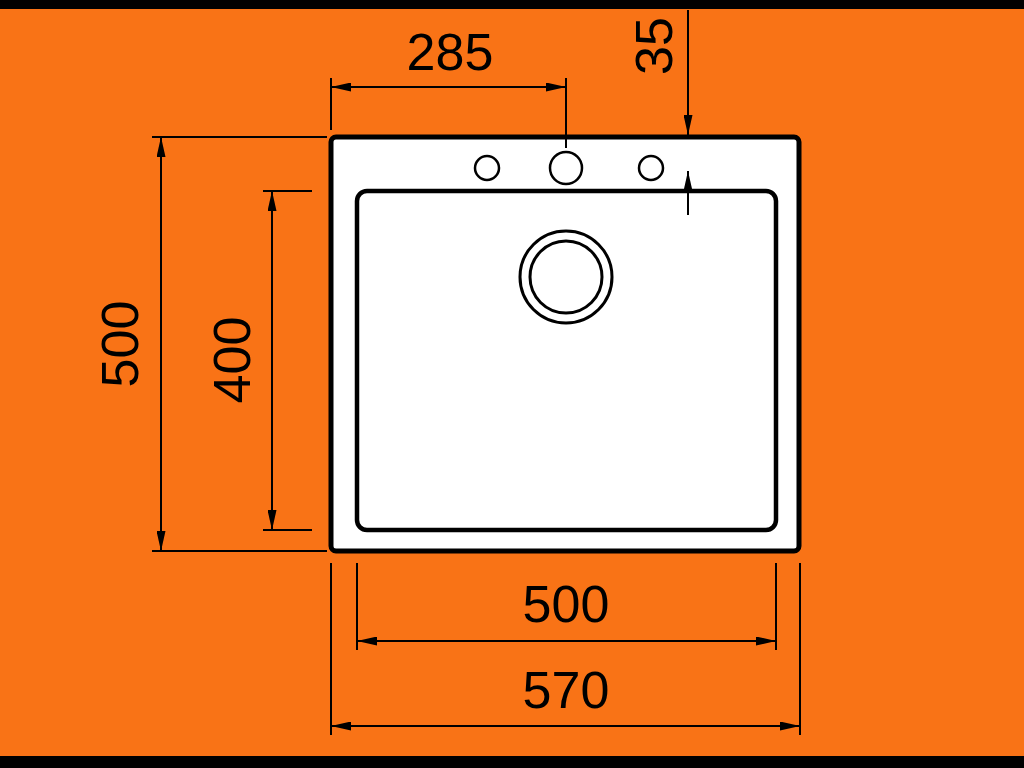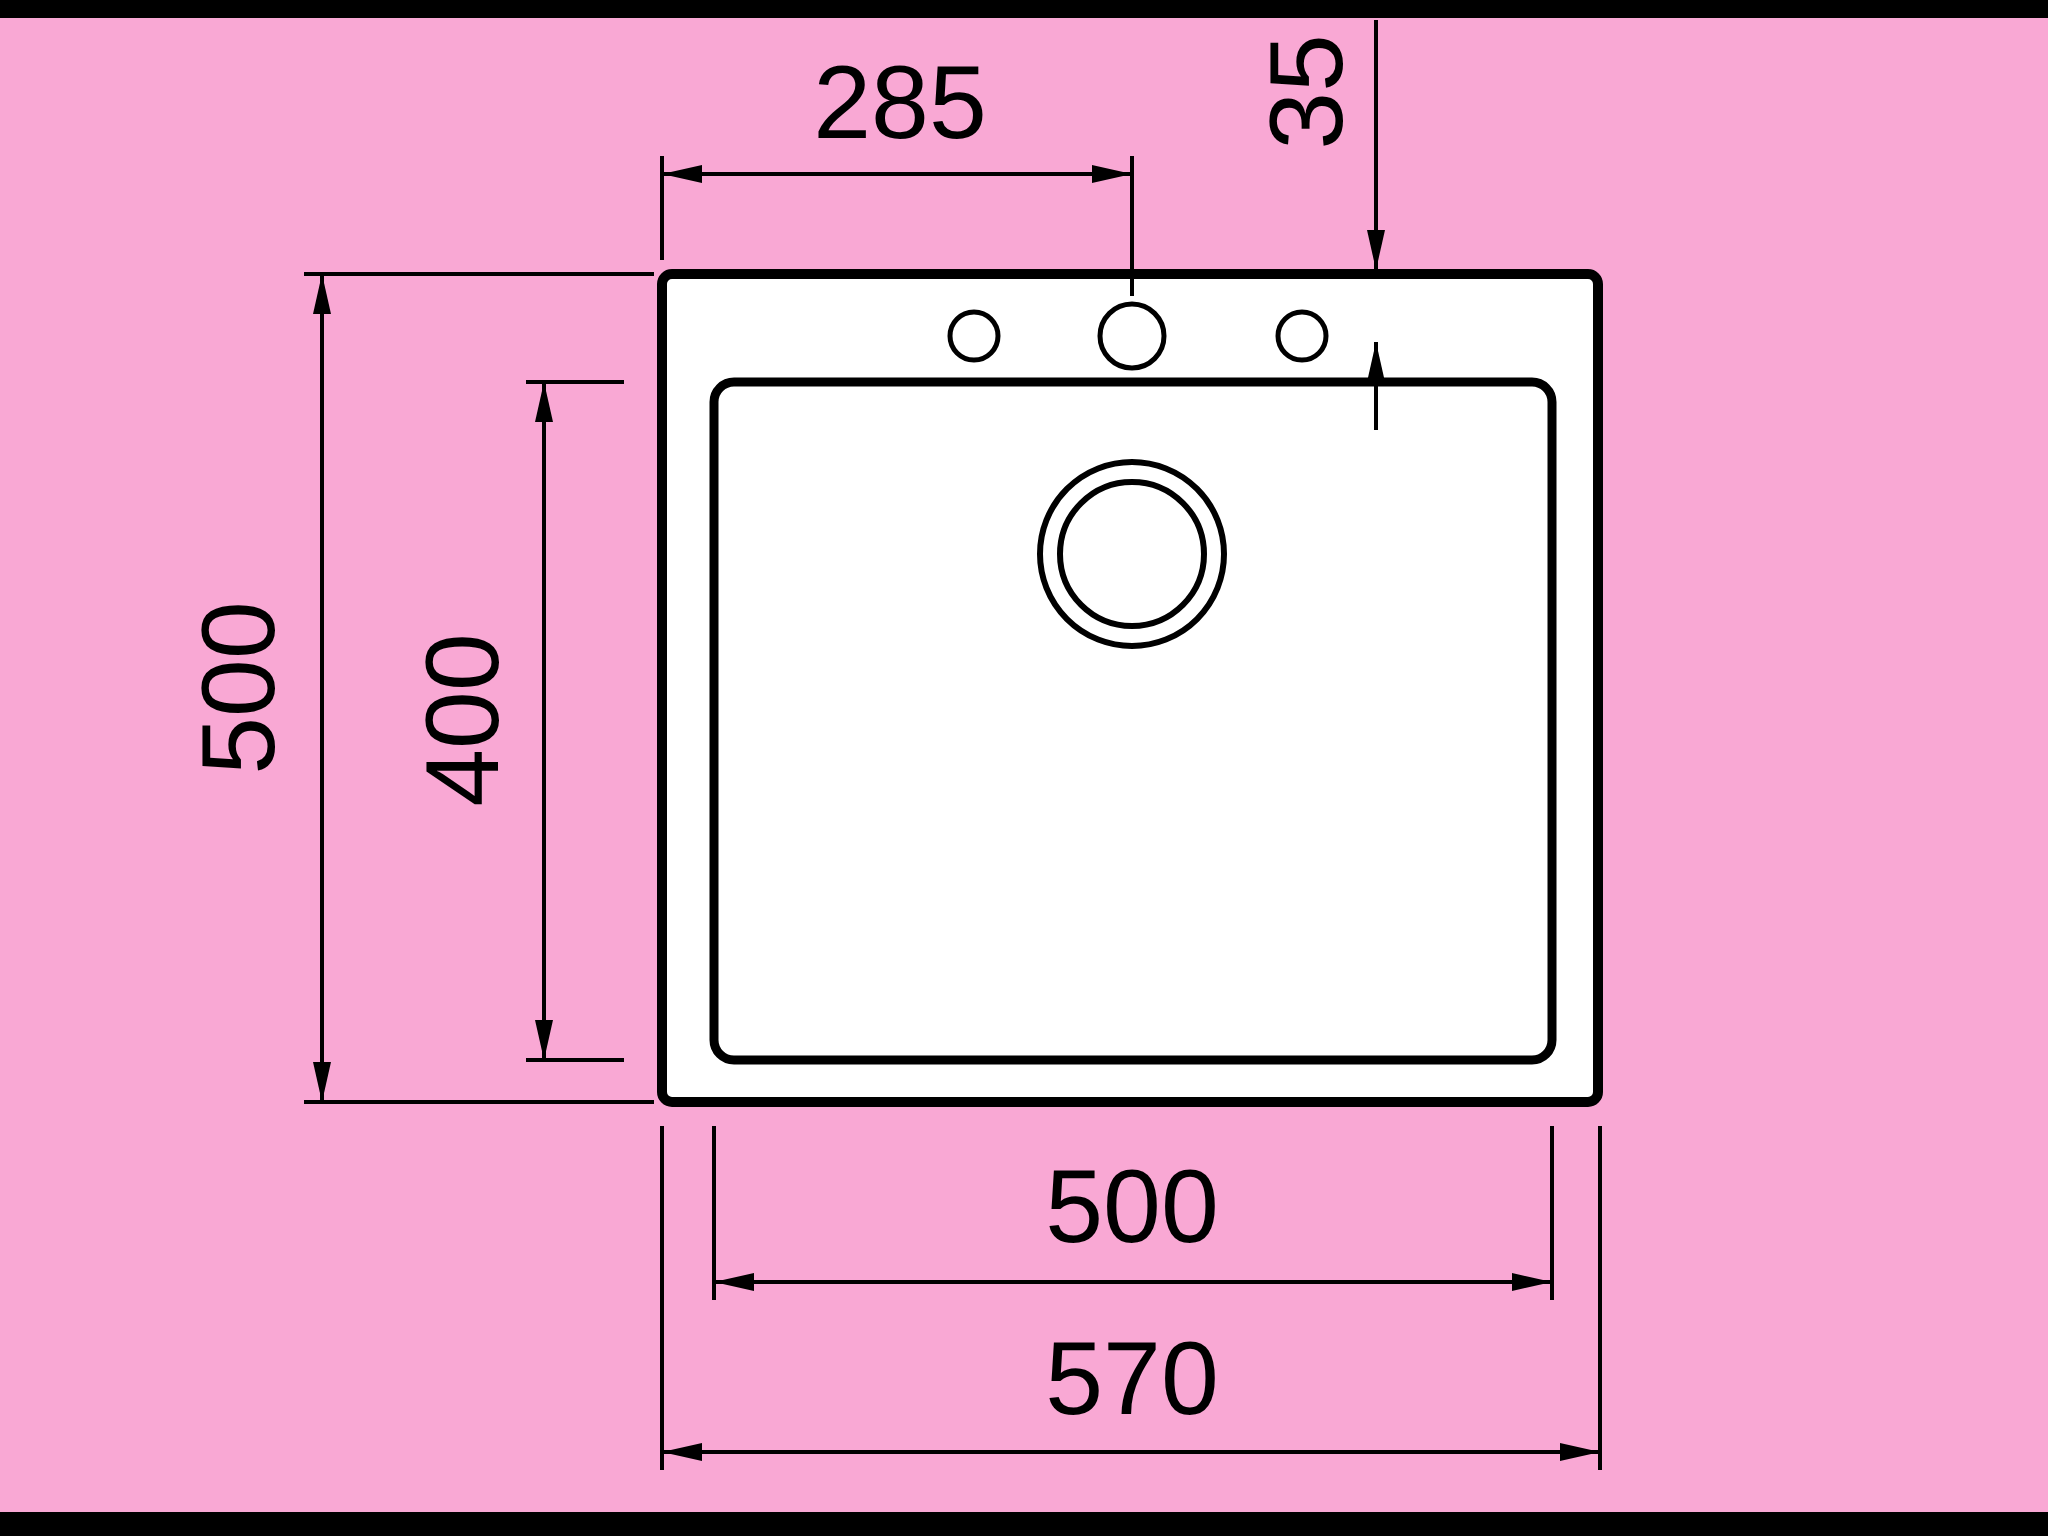--- a/index.html
+++ b/index.html
@@ -4,21 +4,21 @@
 <style>
   html, body {
     margin: 0;
     padding: 0;
     background: #ffffff;
   }
   .stage {
     position: relative;
     width: 1024px;
     height: 768px;
-    background: #f9a8d4;
+    background: #f97316;
     overflow: hidden;
     font-family: "Liberation Sans", sans-serif;
   }
   svg { display: block; }
   .dim-label {
     font-family: "Liberation Sans", sans-serif;
     font-size: 52px;
     fill: #000000;
   }
   .outline { fill: #ffffff; stroke: #000000; }

